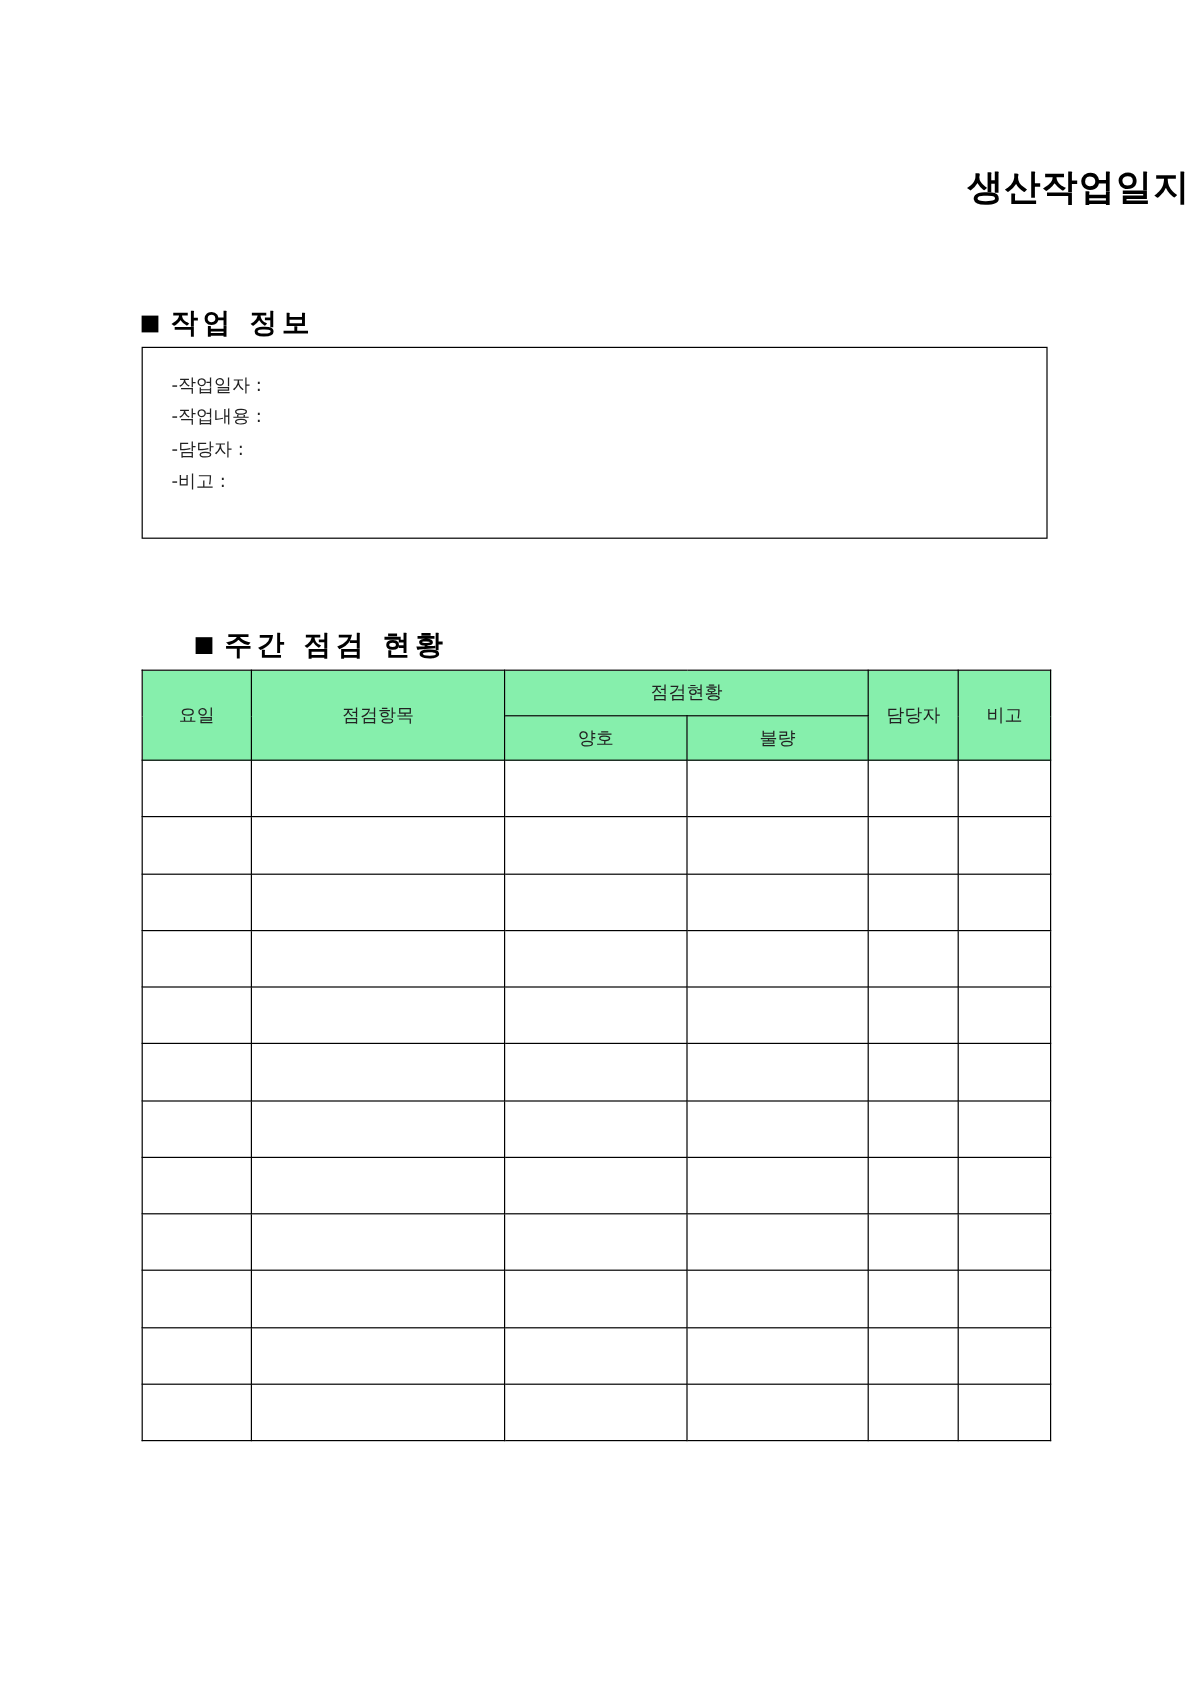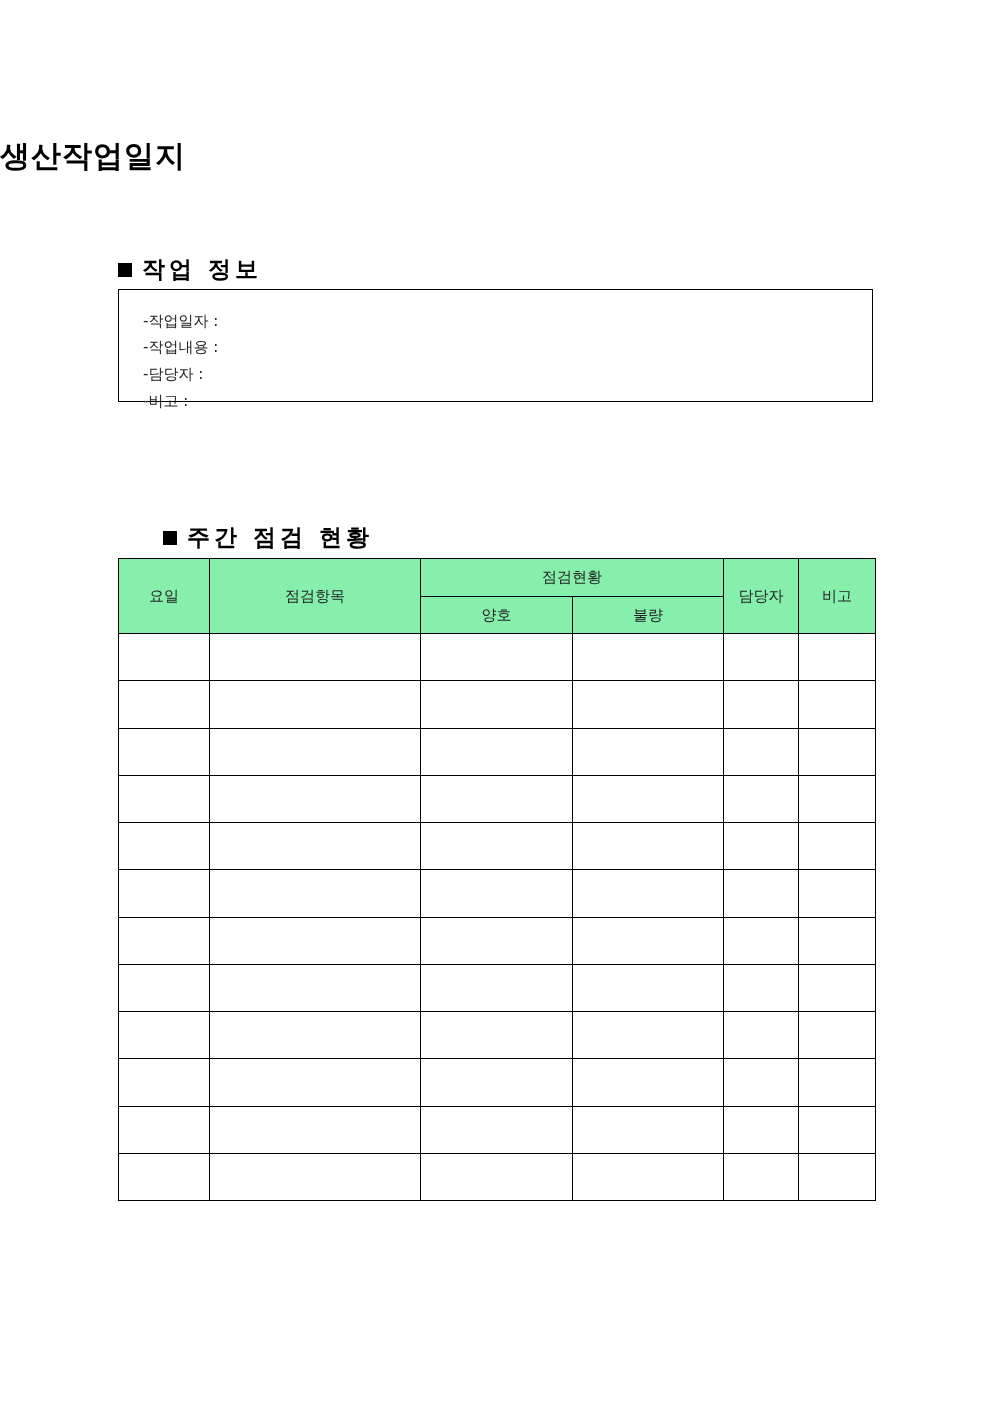--- a/index.html
+++ b/index.html
@@ -1,21 +1,21 @@
 <!DOCTYPE html>
 <html><head>
 <meta charset="utf-8">
 <style>
   html, body { margin:0; padding:0; background:#ffffff; }
   body { width:992px; height:1403px; position:relative; font-family:"DejaVu Sans","Liberation Sans",sans-serif; color:#000; }
-  .title { position:absolute; left:0; width:992px; top:136px; text-align:left; font-size:30px; font-weight:bold; letter-spacing:1px; }
+  .title { position:absolute; left:0; width:992px; top:136px; text-align:right; font-size:30px; font-weight:bold; letter-spacing:1px; }
   .section-head { position:absolute; left:118px; font-size:23px; font-weight:bold; display:flex; align-items:center; gap:10px; }
   .section-head .sq { width:14px; height:14px; background:#000; display:inline-block; }
   .section-head .txt { letter-spacing:4px; }
-  #info-box { position:absolute; left:118px; top:289px; width:755px; height:113px; border:1px solid #000; box-sizing:border-box; }
+  #info-box { position:absolute; left:118px; top:289px; width:755px; height:160px; border:1px solid #000; box-sizing:border-box; }
   #info-box .line { position:absolute; left:24px; font-size:15px; color:#222; }
   table.chk { position:absolute; left:118px; top:558px; border-collapse:collapse; table-layout:fixed; width:757px; }
   table.chk td, table.chk th { border:1px solid #000; padding:0; font-weight:normal; font-size:15px; color:#222; text-align:center; }
   table.chk th { background:#86efac; }
   table.chk tr.h1 th { height:37px; }
   table.chk tr.h2 th { height:36px; }
   table.chk tr.body td { height:46.25px; }
 </style>
 </head>
 <body>

